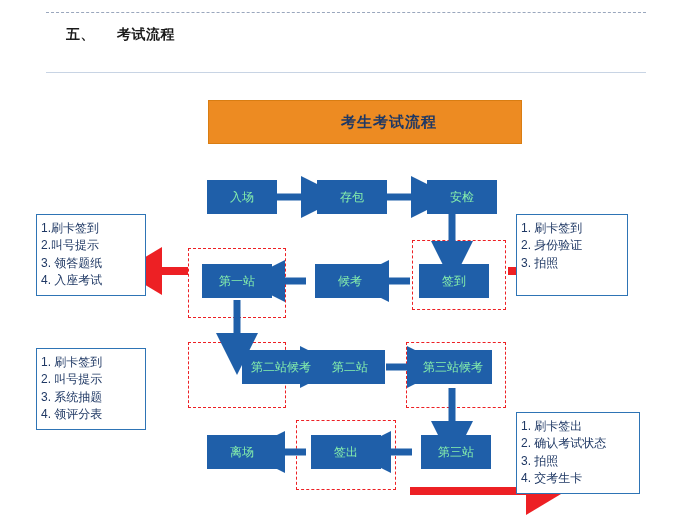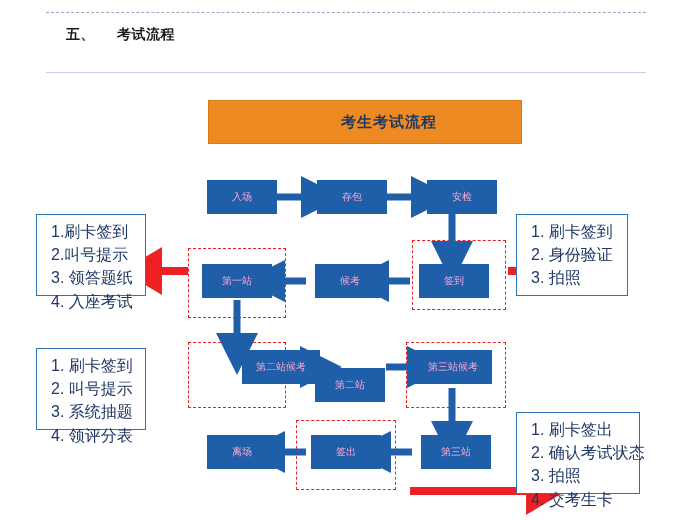--- a/index.html
+++ b/index.html
@@ -33,42 +33,42 @@
     background:#ED8B22; border:1px solid #d97d12;
     color:#1F3864; font-size:15px; font-weight:bold;
     display:flex; align-items:center; justify-content:center;
     letter-spacing:1px;
     padding-left:48px;
   }
 
   .node {
     position:absolute;
     background:#1F5FA9;
-    color:#f9a8d4;
-    font-size:10px;
+    color:#86efac;
+    font-size:12px;
     display:flex; align-items:center; justify-content:center;
     box-sizing:border-box;
   }
   .node.small { width:70px; height:34px; }
   .node.wide  { width:78px; height:34px; }
 
   .dashed {
     position:absolute;
     border:1.5px dashed #ED2024;
     box-sizing:border-box;
   }
 
   .callout {
     position:absolute;
     border:1px solid #2E74B5;
     background:#ffffff;
     color:#1F3864;
-    font-size:16px;
+    font-size:12px;
     line-height:1.45;
-    padding:5px 14px;
+    padding:5px 4px;
     box-sizing:border-box;
   }
   .callout div { white-space:nowrap; }
 
   svg.arrows { position:absolute; left:0; top:0; width:693px; height:520px; pointer-events:none; }
 </style>
 </head>
 <body>
 
 <div class="top-rule"></div>
@@ -127,21 +127,21 @@
 
   <div class="node small" style="left:207px; top:180px;">入场</div>
   <div class="node small" style="left:427px; top:180px;">安检</div>
   <div class="node small" style="left:317px; top:180px;">存包</div>
 
   <div class="node small" style="left:202px; top:264px;">第一站</div>
   <div class="node small" style="left:315px; top:264px;">候考</div>
   <div class="node small" style="left:419px; top:264px;">签到</div>
 
   <div class="node wide" style="left:198px; top:350px;margin-left:44px;">第二站候考</div>
-  <div class="node small" style="left:315px; top:368px;">第二站</div>
+  <div class="node small" style="left:315px; top:350px;">第二站</div>
   <div class="node wide" style="left:414px; top:350px;">第三站候考</div>
 
   <div class="node small" style="left:207px; top:435px;">离场</div>
   <div class="node small" style="left:311px; top:435px;">签出</div>
   <div class="node small" style="left:421px; top:435px;">第三站</div>
 
   <div class="callout" style="left:36px; top:214px; width:110px; height:82px;">
     <div>1.刷卡签到</div>
     <div>2.叫号提示</div>
     <div>3. 领答题纸</div>

